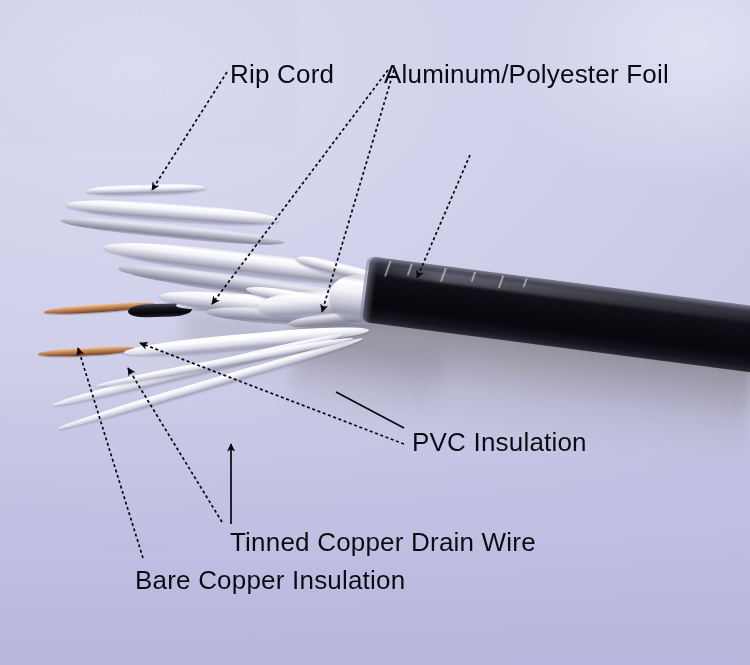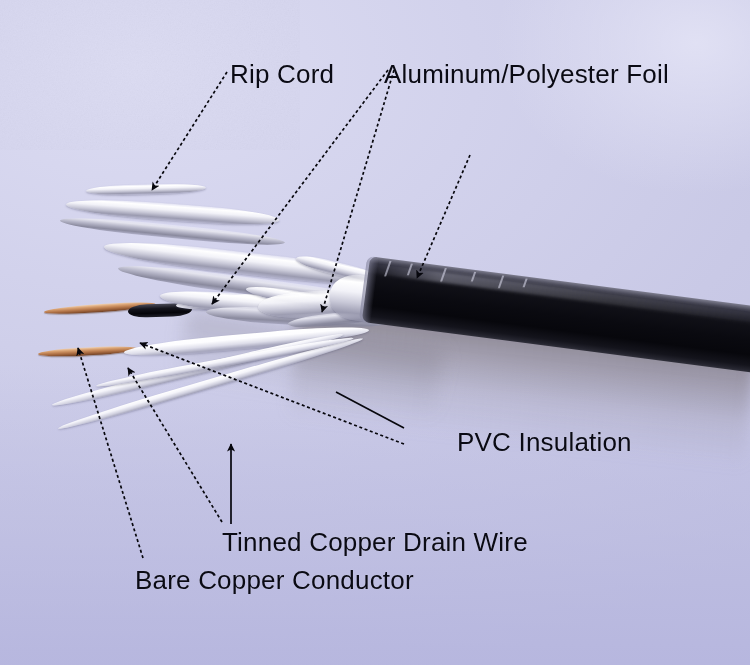--- a/index.html
+++ b/index.html
@@ -199,17 +199,17 @@
       <line x1="222" y1="522" x2="128" y2="368" stroke-dasharray="3 2.6"></line>
       <line x1="143" y1="558" x2="78" y2="348" stroke-dasharray="3 2.6"></line>
     </g>
     <g stroke="#07070d" stroke-width="1.7" fill="none">
       <line x1="404" y1="428" x2="336" y2="392"></line>
     </g>
   </svg>
 
   <div class="label" style="left:230px;top:62px;">Rip Cord</div>
   <div class="label" style="left:384px;top:62px;">Aluminum/Polyester Foil</div>
-  <div class="label" style="left:412px;top:430px;margin-left:45px;">PVC Insulation</div>
-  <div class="label" style="left:222px;top:530px;">Tinned Copper Drain Wire</div>
-  <div class="label" style="left:135px;top:568px;">Bare Copper Conductor</div>
+  <div class="label" style="left:412px;top:430px;">PVC Insulation</div>
+  <div class="label" style="left:230px;top:530px;">Tinned Copper Drain Wire</div>
+  <div class="label" style="left:135px;top:568px;">Bare Copper Insulation</div>
 
 </div>
 
 </body></html>

